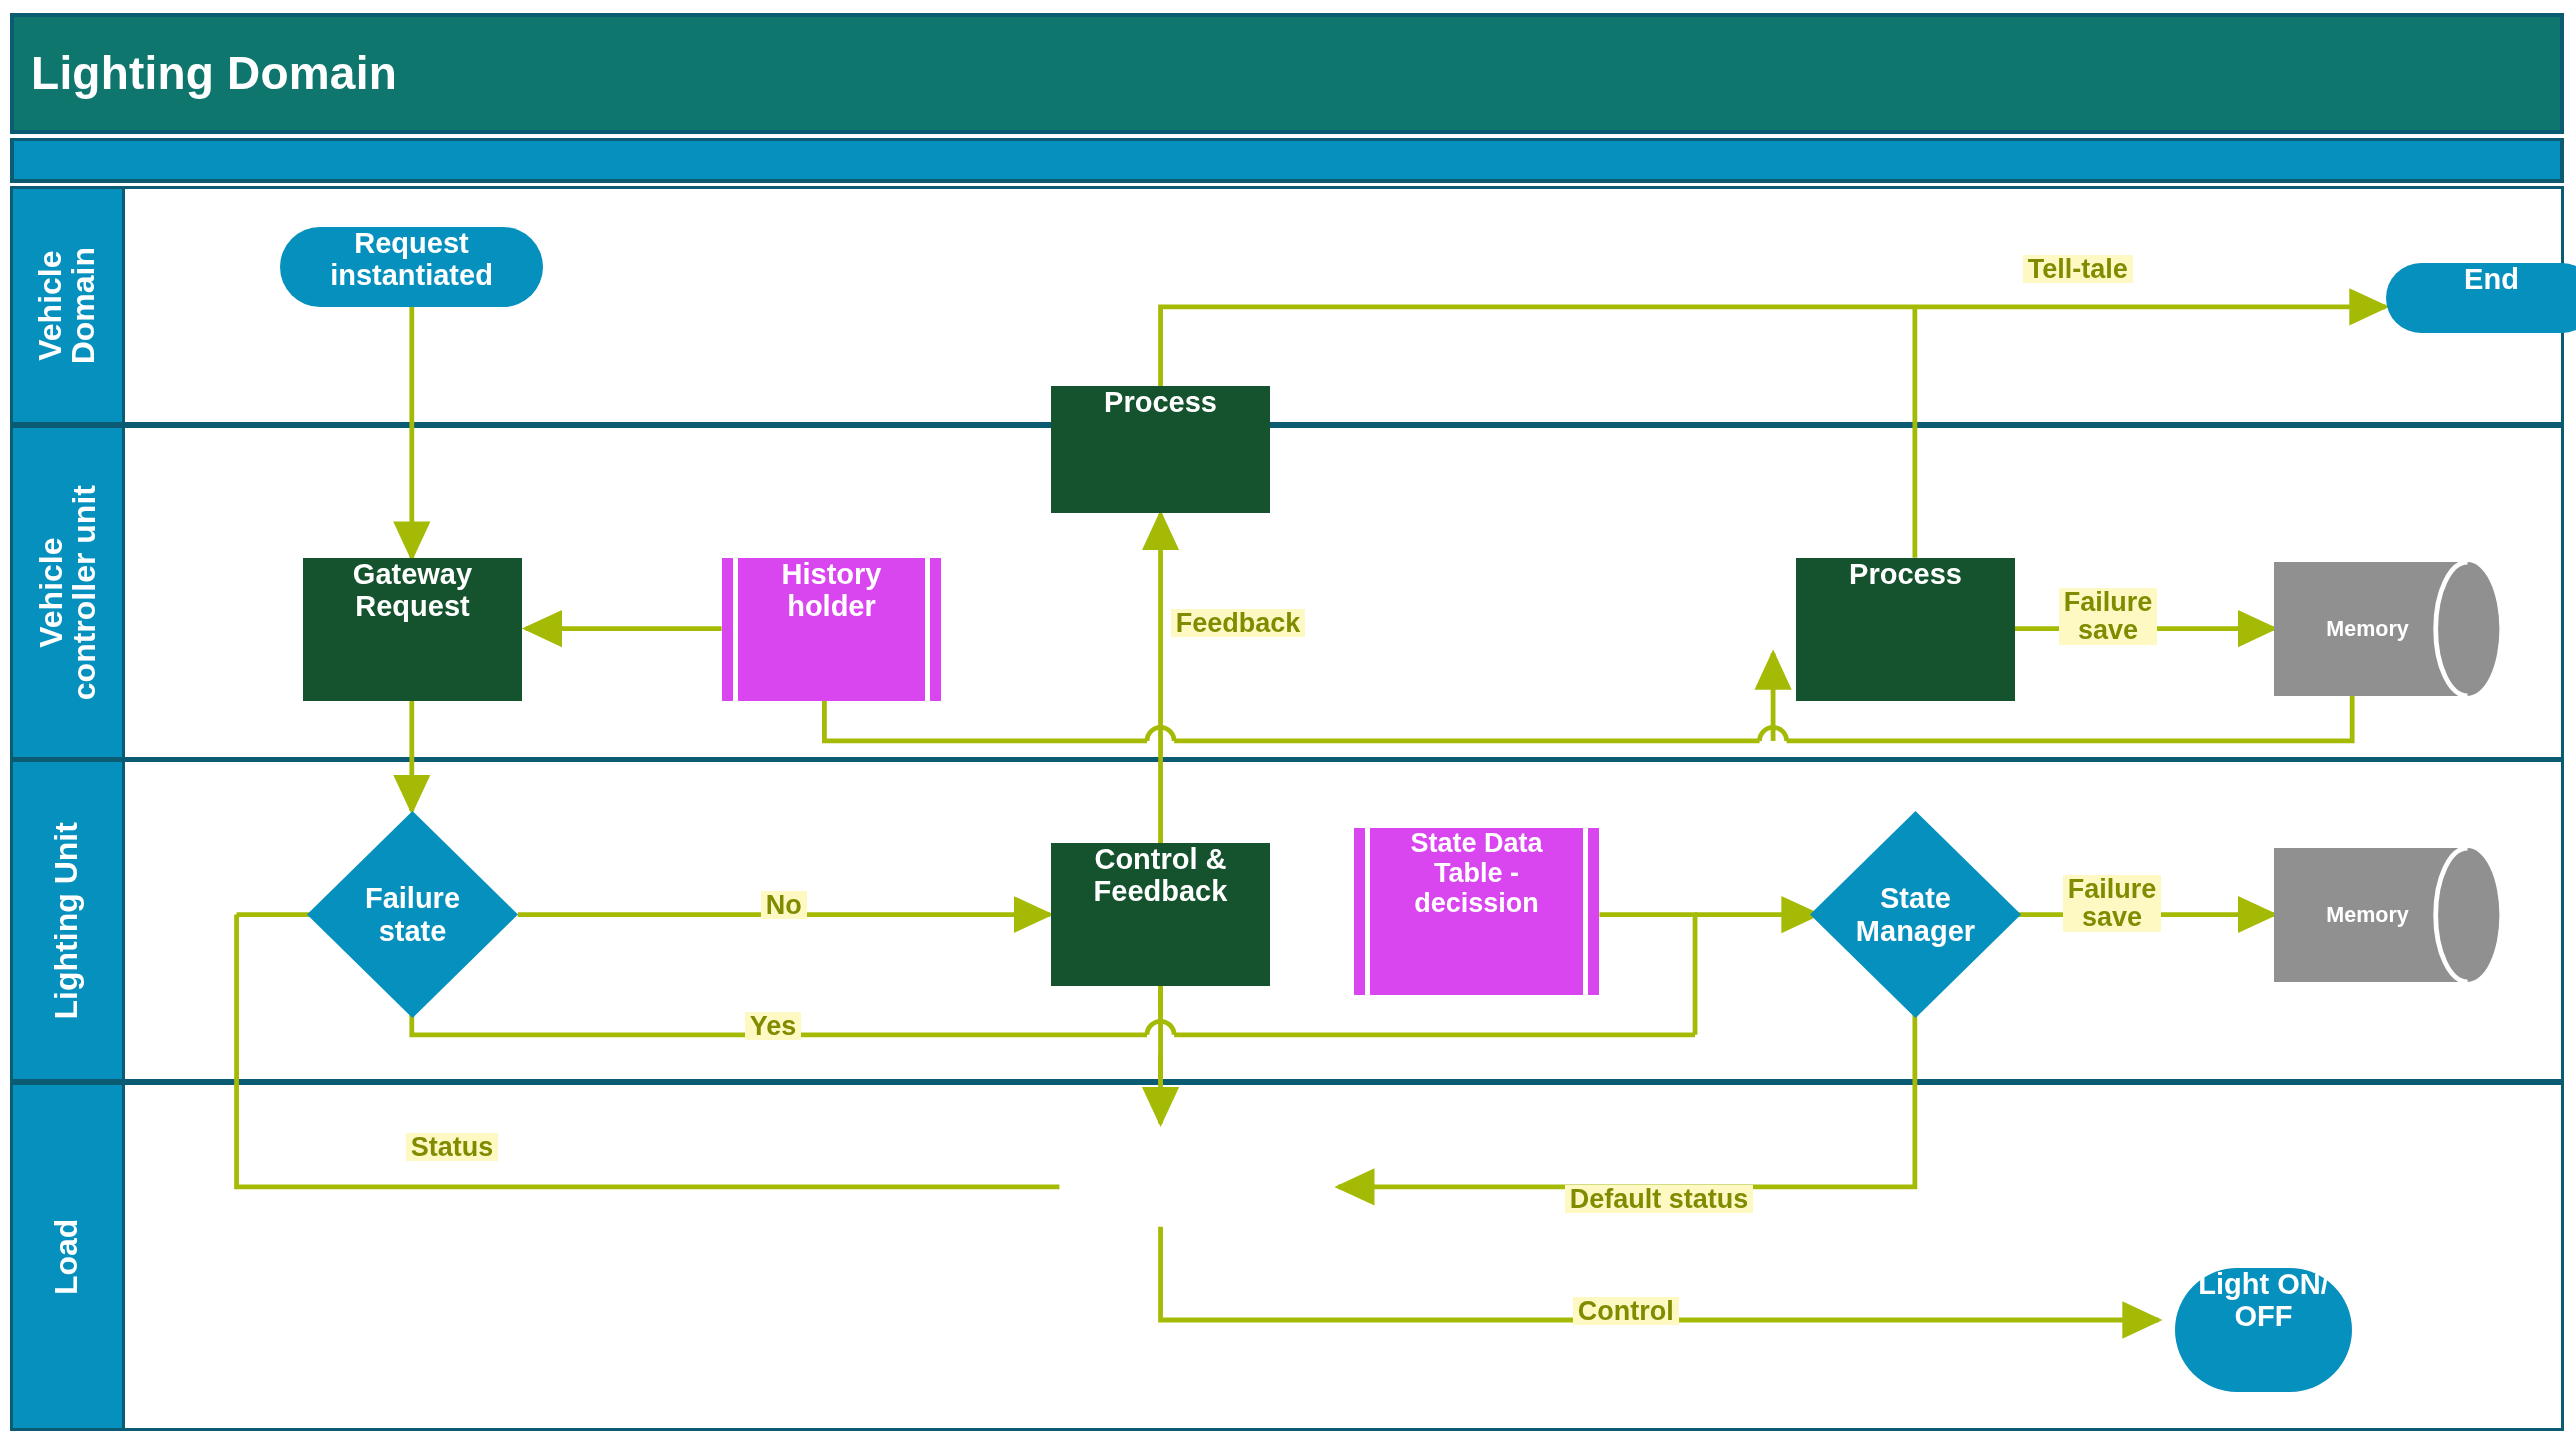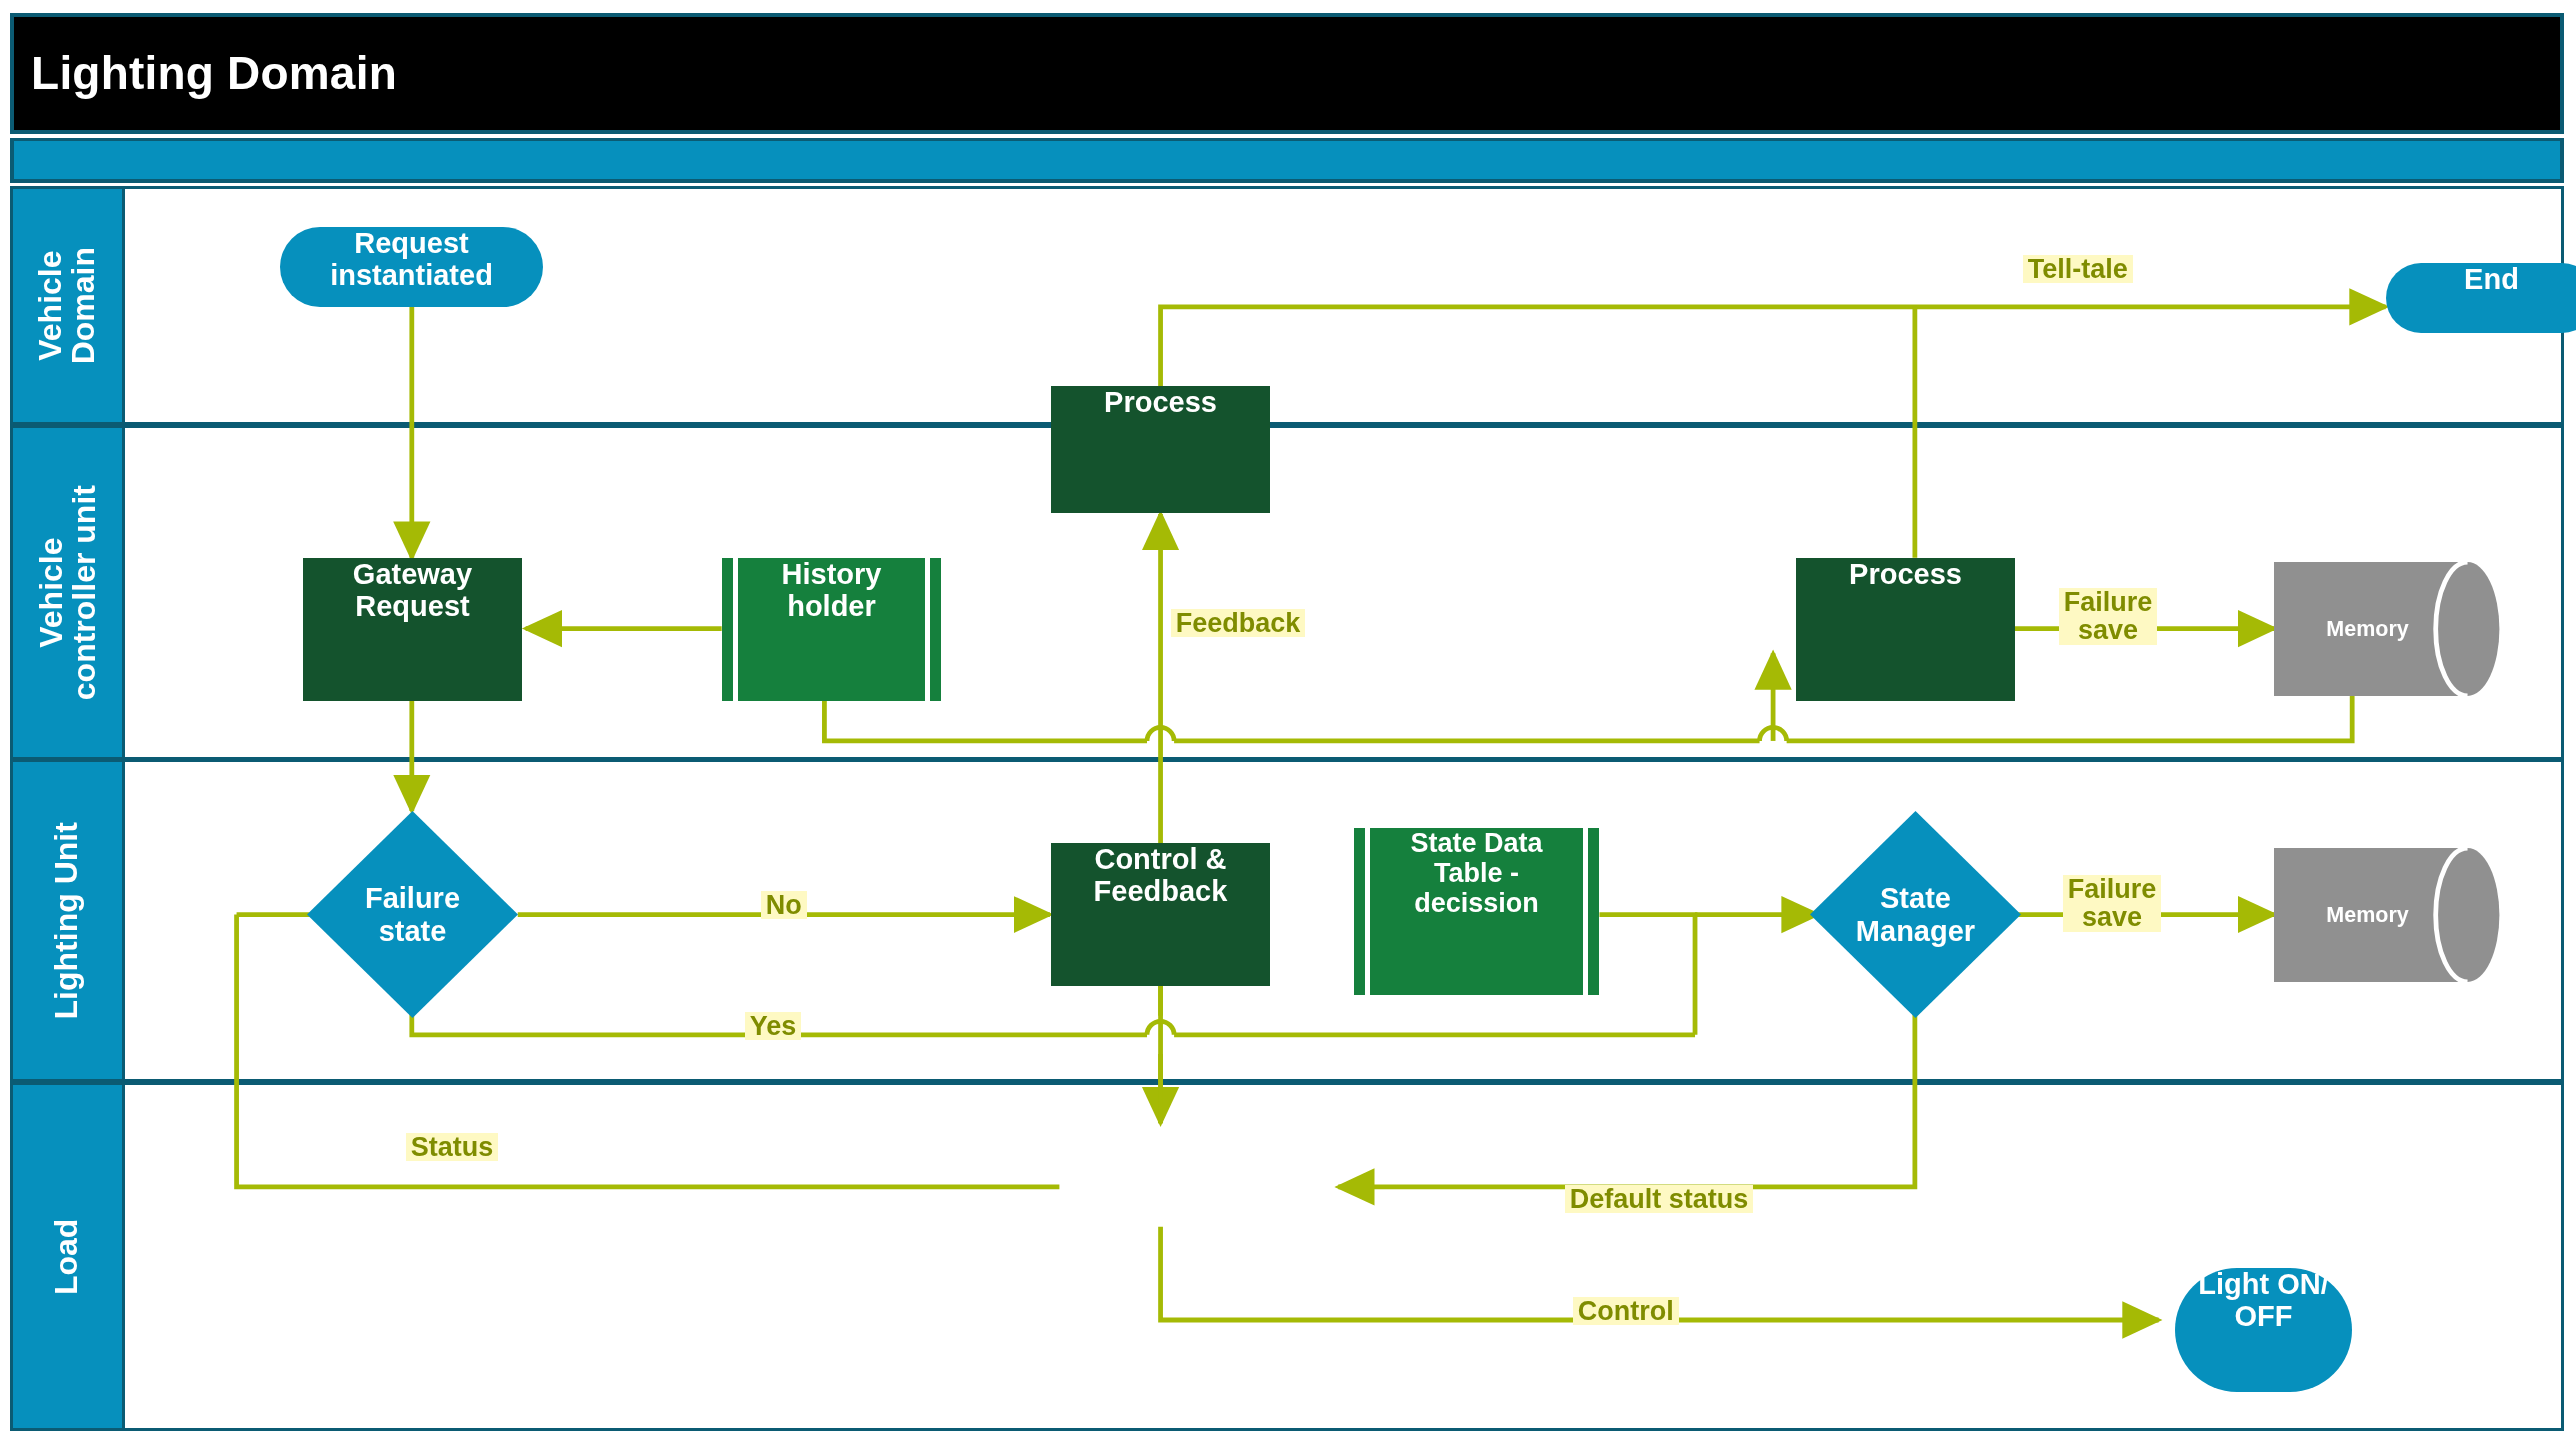--- a/index.html
+++ b/index.html
@@ -4,21 +4,21 @@
 <title>Lighting Domain</title>
 <style>
   html,body{margin:0;padding:0;background:#ffffff;}
   body{font-family:"Liberation Sans", sans-serif;}
   #stage{position:relative;width:2576px;height:1446px;overflow:hidden;background:#fff;}
 
   
   .frame{position:absolute;box-sizing:border-box;}
   .title-bar{
     left:9.6px; top:12.7px; width:2554px; height:121px;
-    background:#000000; border:4px solid #0B5B73;
+    background:#0f766e; border:4px solid #0B5B73;
     display:flex; align-items:center;
   }
   .title-bar .txt{
     color:#ffffff; font-size:46px; font-weight:bold; padding-left:17.5px;
     letter-spacing:0.2px; line-height:1;
   }
   .sub-bar{
     left:9.6px; top:138px; width:2554px; height:45px;
     background:#0690BD; border:4px solid #0B5B73; border-top-width:3.2px;
   }
@@ -50,21 +50,21 @@
   #wires{position:absolute;left:0;top:0;width:2576px;height:1446px;pointer-events:none;}
 
   
   .node{position:absolute;display:flex;align-items:flex-start;justify-content:center;
         text-align:center;color:#fff;font-weight:bold;box-sizing:border-box;}
 
   .term{ background:#0690BD; border-radius:796px; font-size:29px; line-height:1.12; }
 
   .proc{ background:#14532d; font-size:29px; line-height:1.12; }
 
-  .subproc{ background:#15803d; font-size:29px; line-height:1.12; }
+  .subproc{ background:#d946ef; font-size:29px; line-height:1.12; }
   .subproc::before,.subproc::after{
     content:""; position:absolute; top:0; bottom:0; width:4.8px; background:#ffffff;
   }
   .subproc::before{ left:11px; }
   .subproc::after { right:11px; }
 
   .dia-wrap{position:absolute;}
   .dia-wrap .dia-label{
     position:absolute;left:0;top:0;width:100%;height:100%;
     display:flex;align-items:center;justify-content:center;

